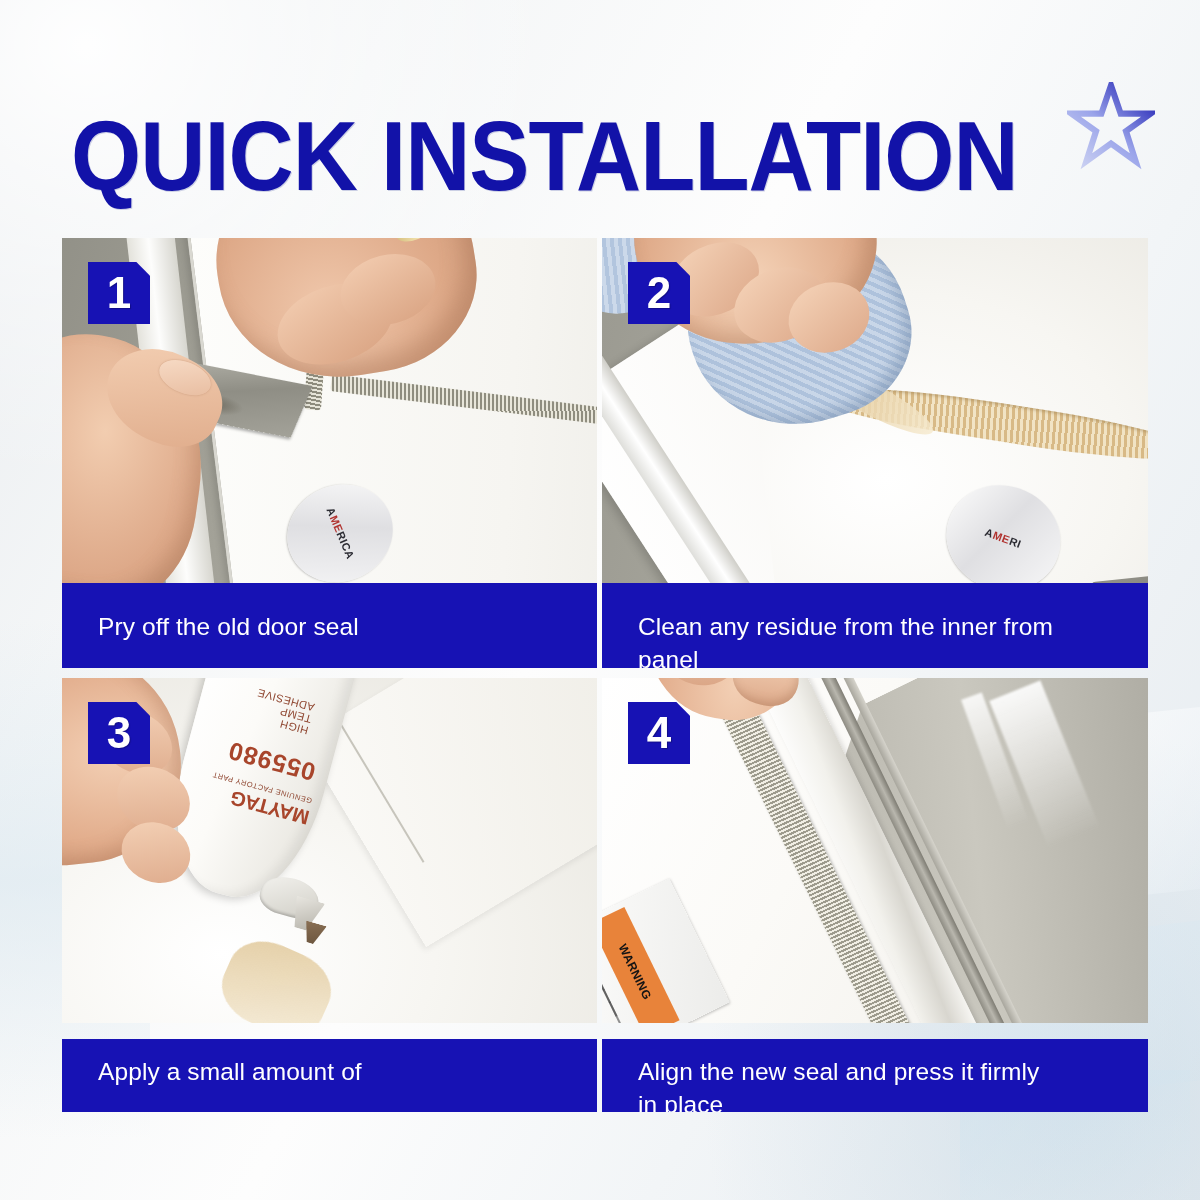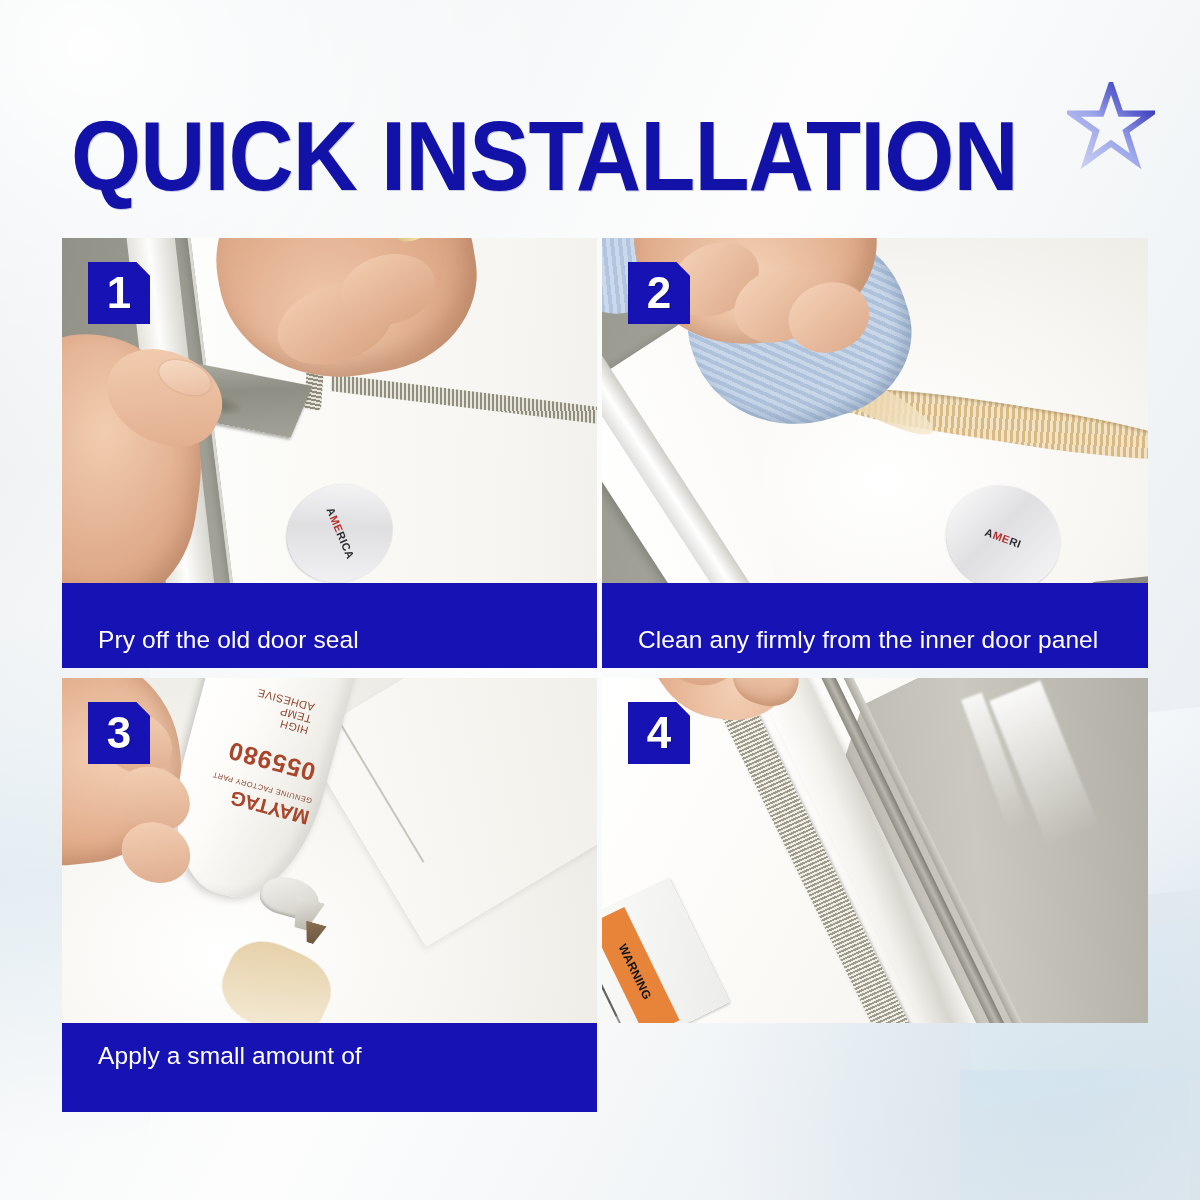--- a/index.html
+++ b/index.html
@@ -80,22 +80,22 @@
 
   .caption {
     position:absolute; left:0; right:0; bottom:0;
     background:#1712b4;
     color:#ffffff;
     padding:16px 34px 18px 36px;
     font-size:24.5px;
     line-height:33px;
     letter-spacing:.1px;
   }
-  .card.r1 .caption { height:85px; padding-top:40px; }
-  .card.r2 .caption { height:89px; }
+  .card.r1 .caption { height:85px; padding-top:27px; }
+  .card.r2 .caption { height:73px; }
 
   
   .badge {
     position:absolute; left:26px; top:24px;
     width:62px; height:62px;
     background:#1712b4;
     clip-path:polygon(0 0, 78% 0, 100% 22%, 100% 100%, 0 100%);
     color:#fff;
     font-size:44px;
     font-weight:bold;
@@ -520,21 +520,21 @@
         <div class="fing f1"></div>
         <div class="fing f2"></div>
         <div class="fing f3"></div>
         <div class="sticker-oval">
           <span class="sk-text"><span>A</span><span class="mid">ME</span><span>RI</span></span>
         </div>
       </div>
       <div class="badge">2</div>
     </div>
     <div class="caption">
-      <div>Clean any firmly from the inner door panel</div>
+      <div>Clean any residue from the inner from panel</div>
     </div>
   </div>
 
   <div class="card r2">
     <div class="photo">
       <div class="ph3">
         <div class="panel"></div>
         <div class="panel-edge"></div>
         <div class="panel-line"></div>
         <div class="bead"></div>
@@ -586,15 +586,19 @@
               <i style="top:62%"></i>
               <i style="top:74%"></i>
           </div>
           <div class="warn-bar">
             <span>WARNING</span>
           </div>
         </div>
       </div>
       <div class="badge">4</div>
     </div>
+    <div class="caption">
+      <div>Align the new seal and press it firmly</div>
+      <div>in place</div>
+    </div>
   </div>
 
 </div>
 
 </body></html>

